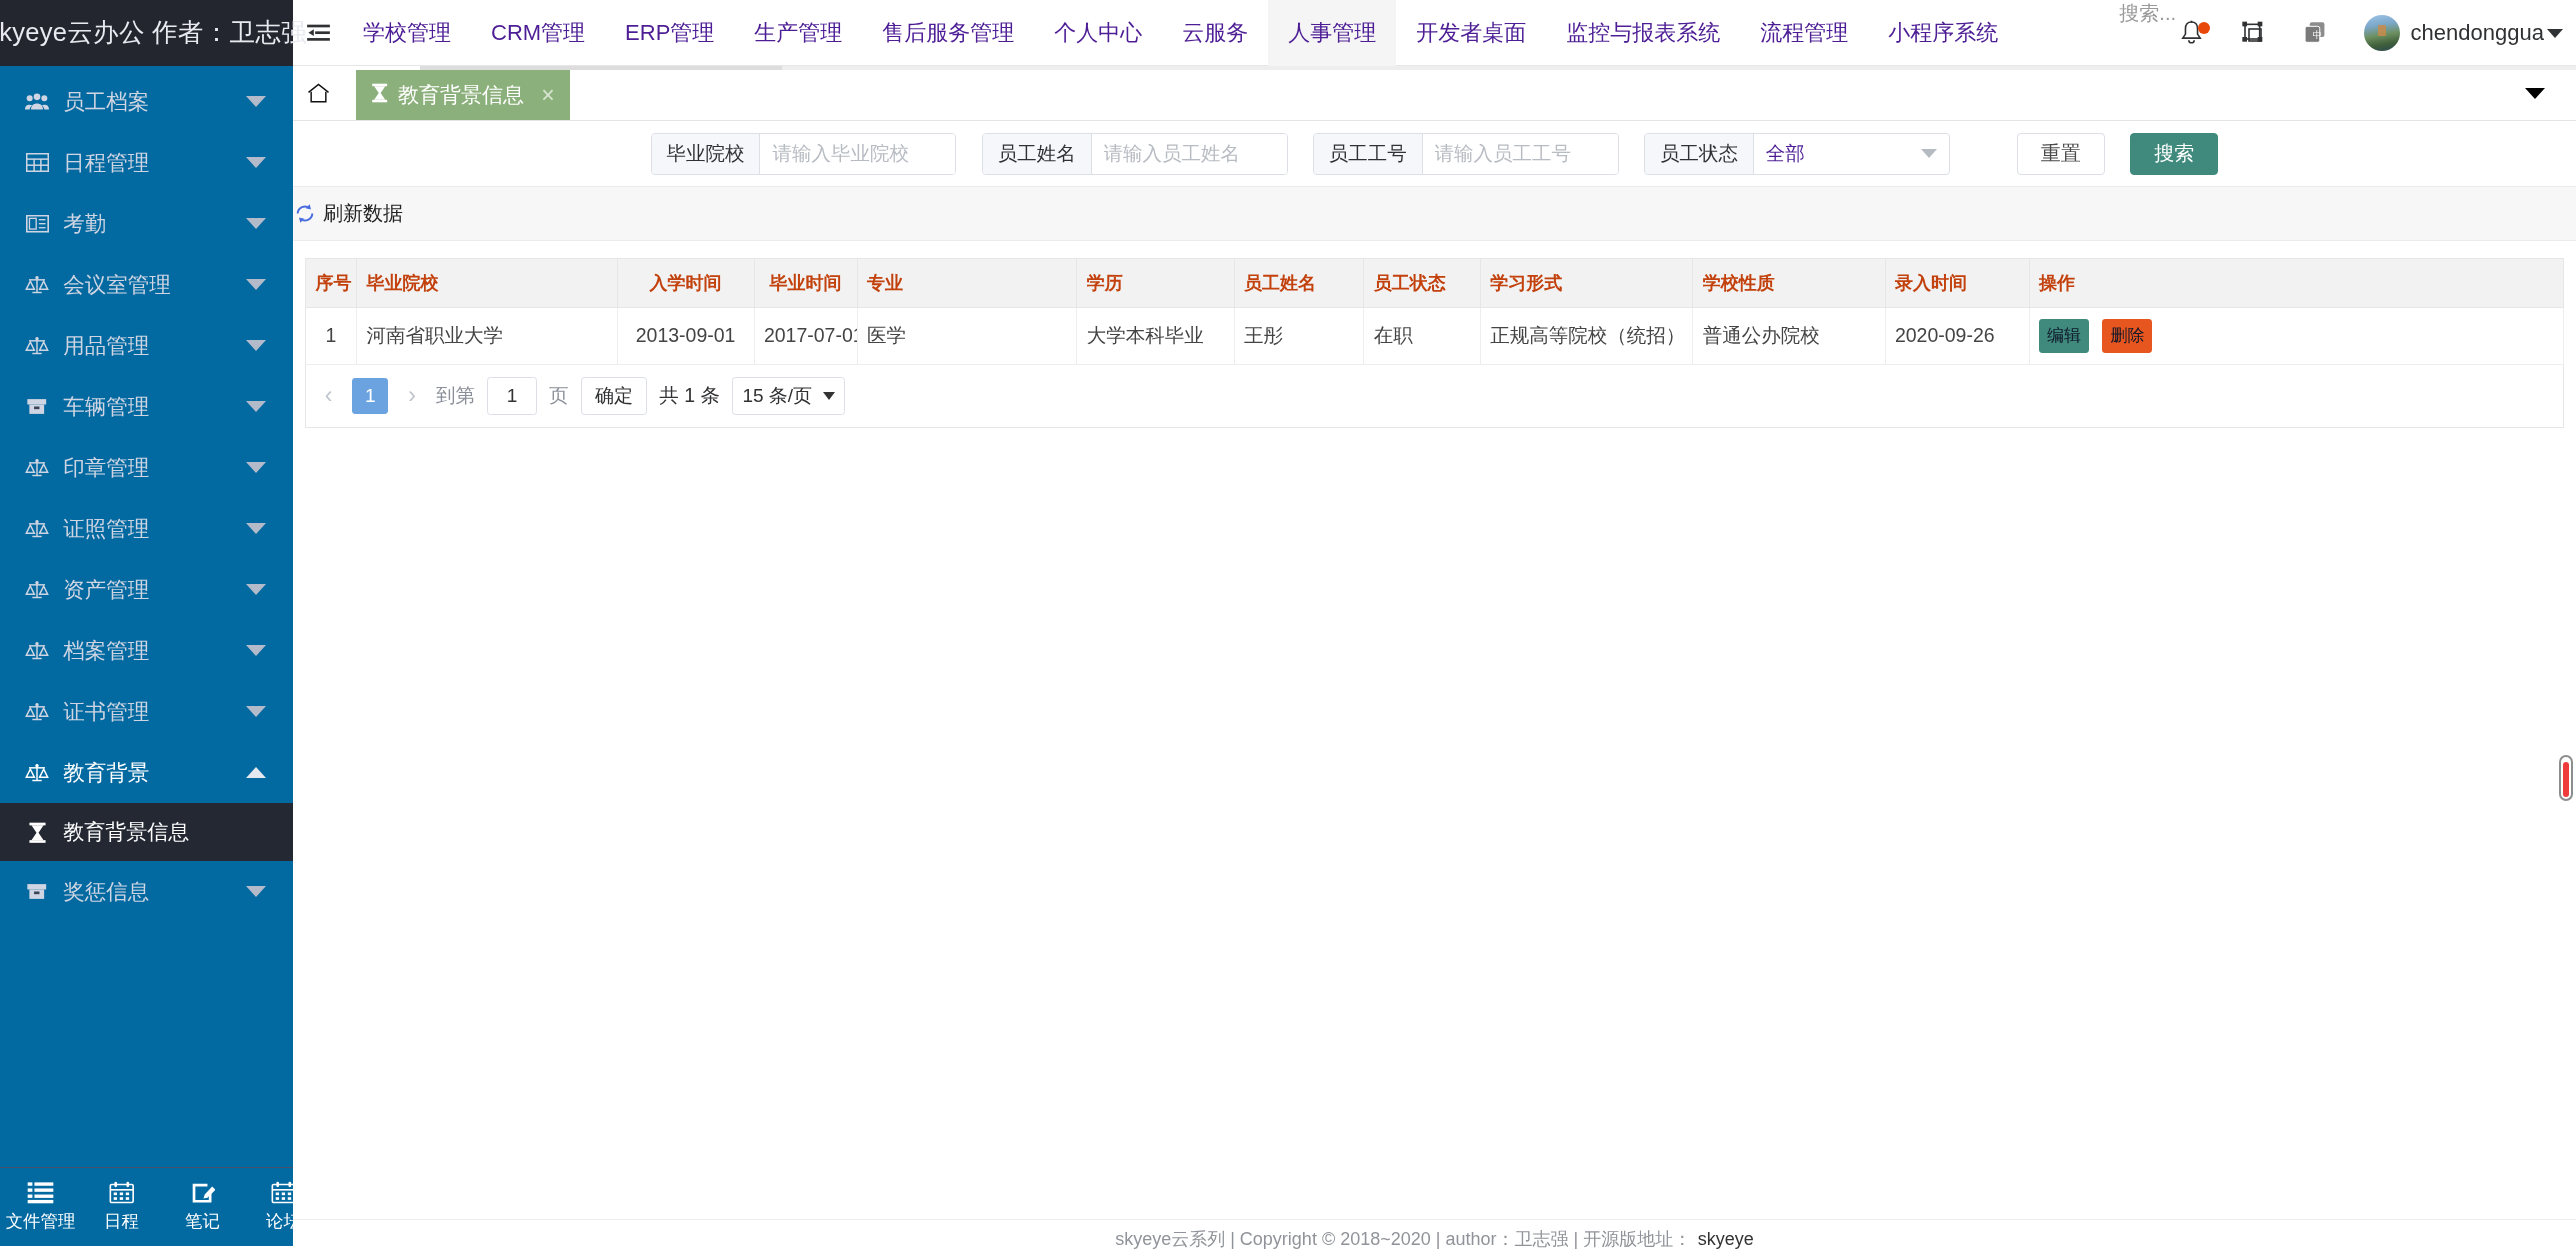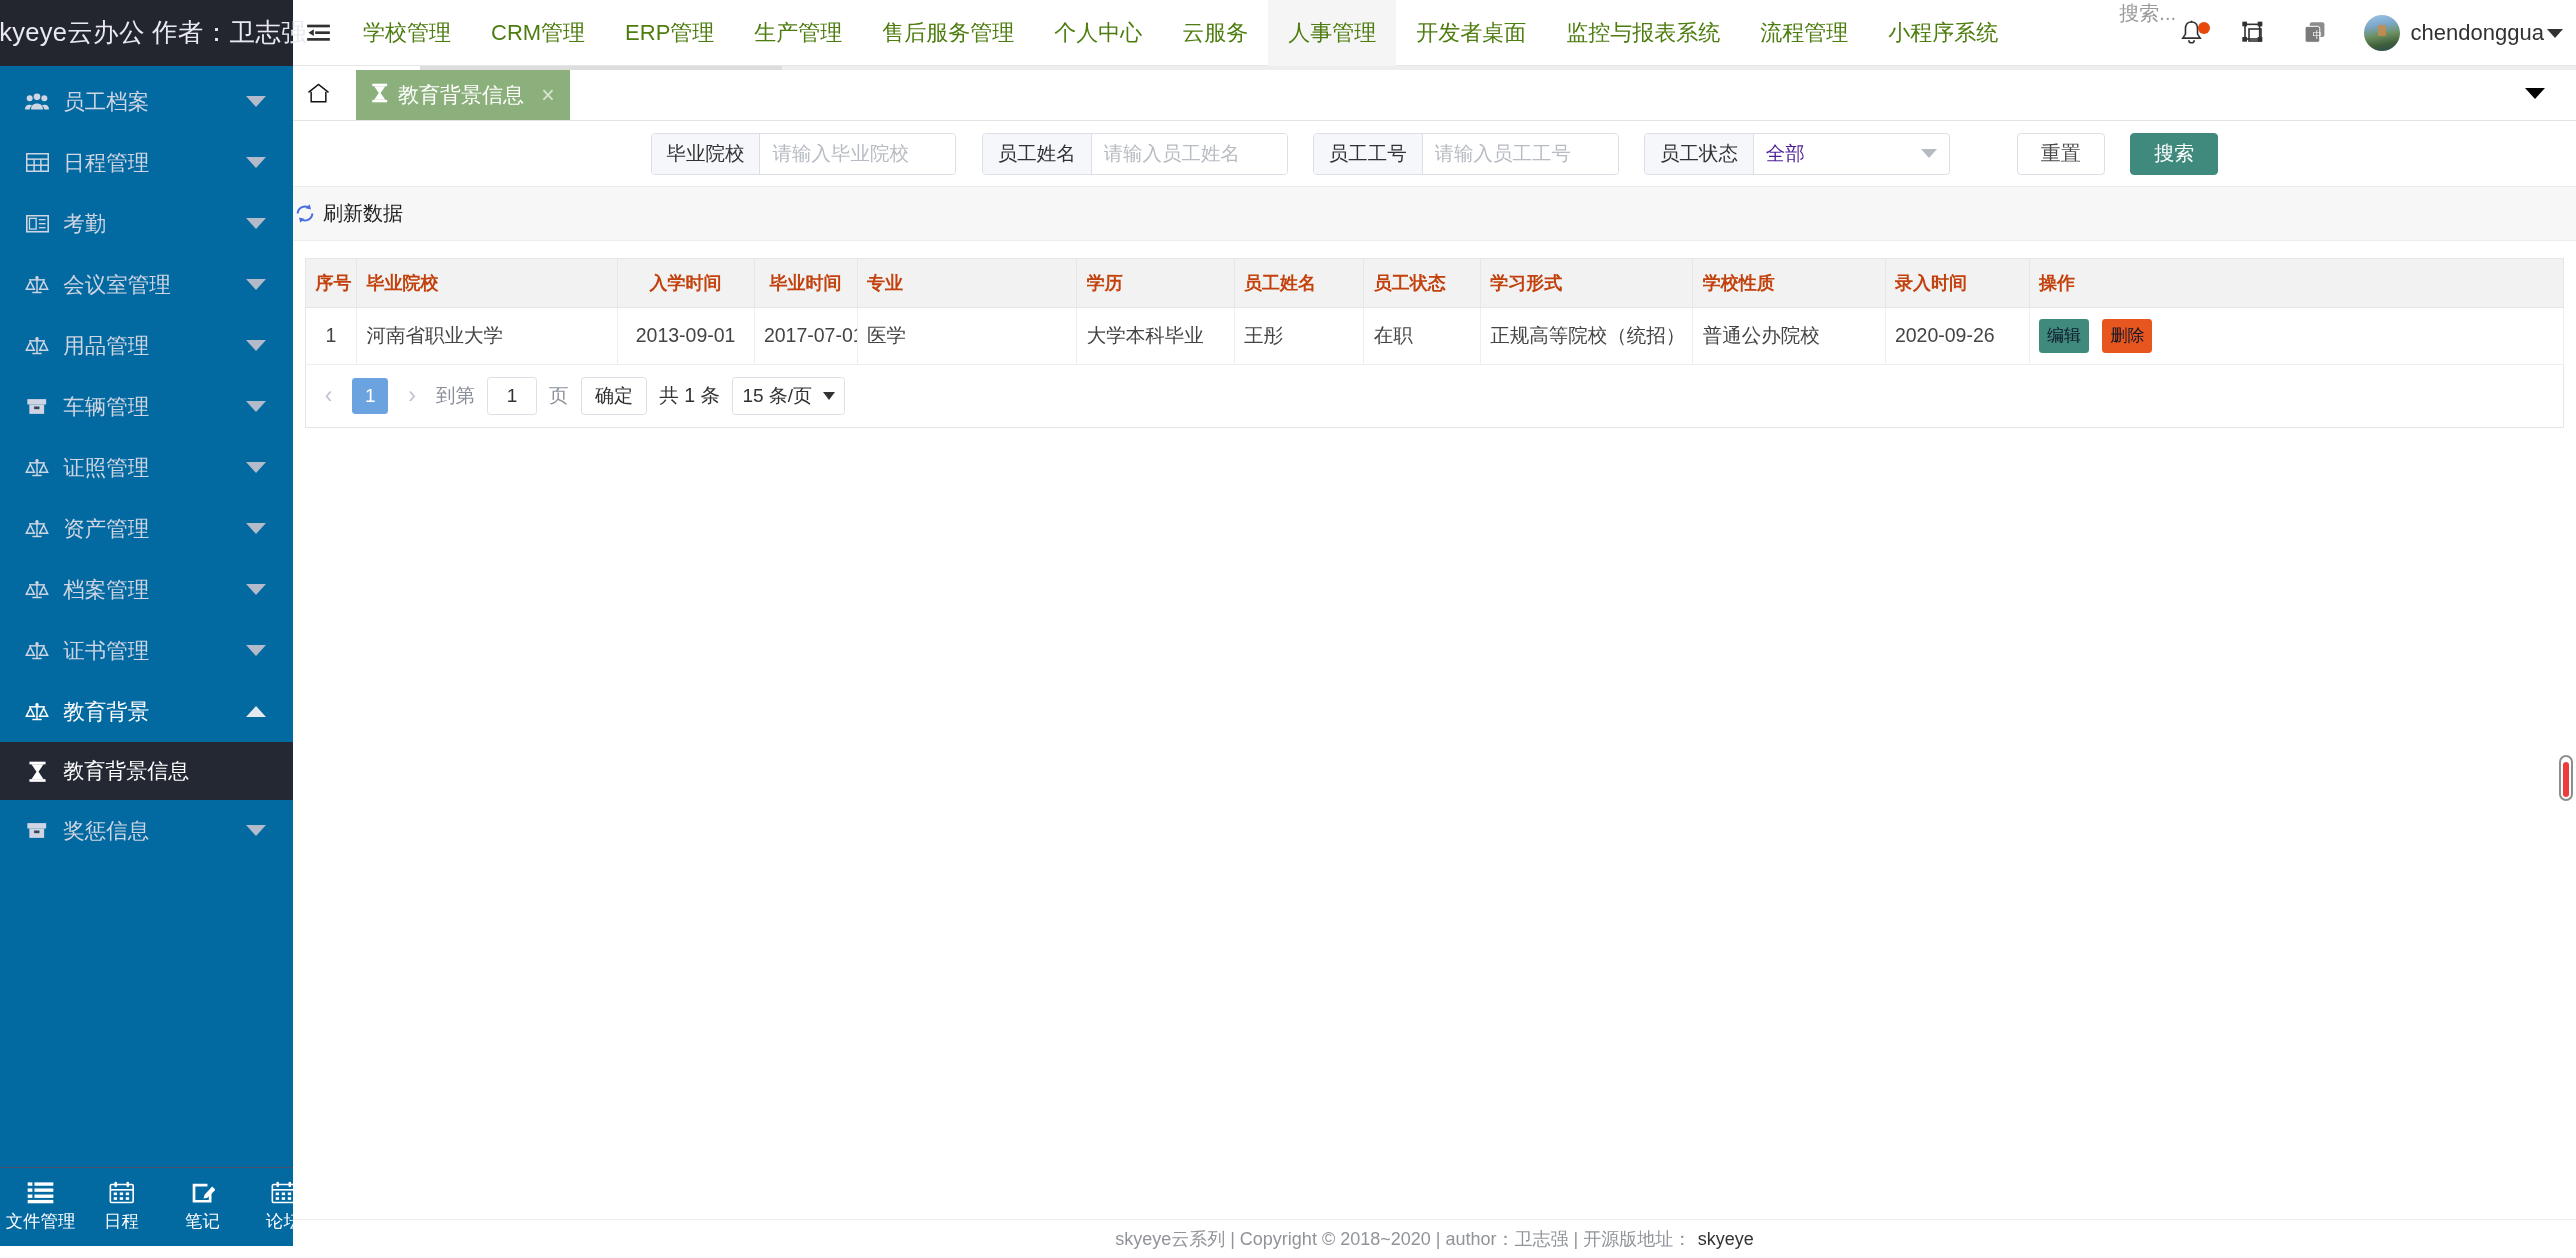--- a/index.html
+++ b/index.html
@@ -26,21 +26,21 @@
   }
   .hamburger {
     width: 50px; height: 66px; flex: 0 0 50px;
     display: flex; align-items: center; justify-content: center;
     cursor: pointer;
   }
   .hamburger svg { display: block; }
   .topnav { display: flex; align-items: stretch; height: 66px; }
   .topnav-item {
     display: flex; align-items: center; padding: 12px 20px;
-    font-size: 22px; color: #4d7c0f; white-space: nowrap; cursor: pointer;
+    font-size: 22px; color: #4c1d95; white-space: nowrap; cursor: pointer;
   }
   .topnav-item.active { background: #f5f5f5; }
   .top-search {
     margin-left: 101px; font-size: 20px; color: #999; white-space: nowrap;
   }
   .top-right {
     position: absolute; right: 13.4px; top: 0; height: 66px;
     display: flex; align-items: center; gap: 0px;
   }
   .ticon {
@@ -406,20 +406,34 @@
           <svg width="21.5" height="19" viewBox="0 0 32 28">
             <rect x="2" y="3" width="28" height="8" fill="#cfd5e2"></rect>
             <rect x="5" y="11" width="22" height="14" fill="#cfd5e2"></rect>
             <rect x="12" y="14" width="8" height="4" fill="#394458"></rect>
           </svg>
         </span>
         <span class="mi-label">车辆管理</span>
         <span class="mi-arrow"></span>
       </div>
 
+      <div class="menu-item">
+        <span class="mi-icon">
+          <svg width="24" height="19" viewBox="0 0 36 28">
+            <line x1="18" y1="2" x2="18" y2="26" stroke="#cfd5e2" stroke-width="2.2"></line>
+            <line x1="6" y1="7" x2="30" y2="7" stroke="#cfd5e2" stroke-width="2.2"></line>
+            <circle cx="18" cy="4" r="2.6" fill="#cfd5e2"></circle>
+            <path d="M2 21 L8 9 L14 21 Z" fill="none" stroke="#cfd5e2" stroke-width="2.2"></path>
+            <path d="M22 21 L28 9 L34 21 Z" fill="none" stroke="#cfd5e2" stroke-width="2.2"></path>
+            <line x1="11" y1="26" x2="25" y2="26" stroke="#cfd5e2" stroke-width="2.2"></line>
+          </svg>
+        </span>
+        <span class="mi-label">印章管理</span>
+        <span class="mi-arrow"></span>
+      </div>
 
       <div class="menu-item">
         <span class="mi-icon">
           <svg width="24" height="19" viewBox="0 0 36 28">
             <line x1="18" y1="2" x2="18" y2="26" stroke="#cfd5e2" stroke-width="2.2"></line>
             <line x1="6" y1="7" x2="30" y2="7" stroke="#cfd5e2" stroke-width="2.2"></line>
             <circle cx="18" cy="4" r="2.6" fill="#cfd5e2"></circle>
             <path d="M2 21 L8 9 L14 21 Z" fill="none" stroke="#cfd5e2" stroke-width="2.2"></path>
             <path d="M22 21 L28 9 L34 21 Z" fill="none" stroke="#cfd5e2" stroke-width="2.2"></path>
             <line x1="11" y1="26" x2="25" y2="26" stroke="#cfd5e2" stroke-width="2.2"></line>

